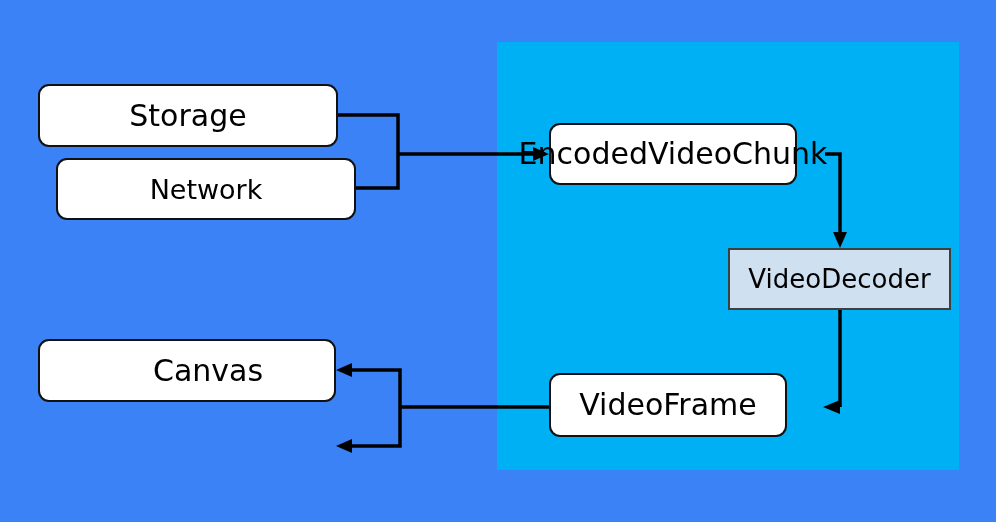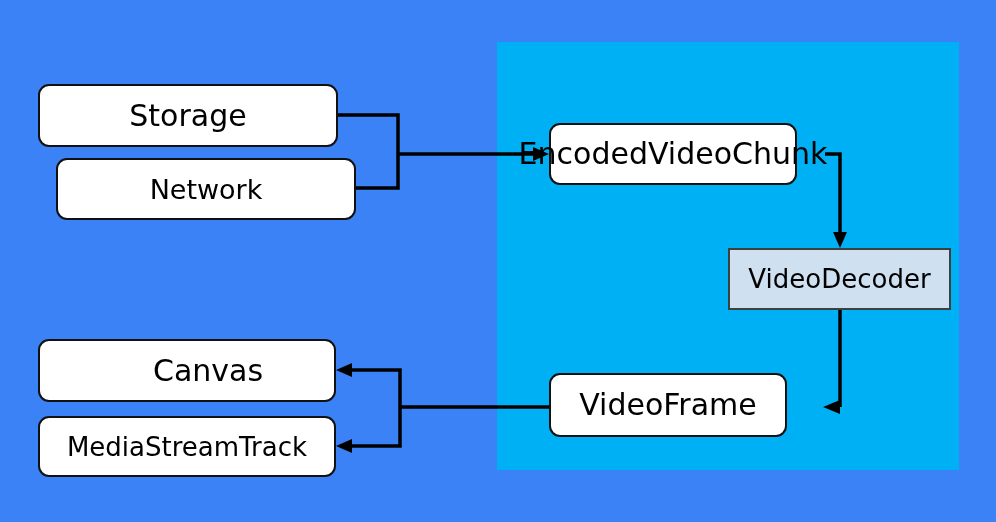--- a/index.html
+++ b/index.html
@@ -94,17 +94,14 @@
   </div>
 
   <div class="node" id="node-video-frame">
     <span>VideoFrame</span>
   </div>
 
   <div class="node" id="node-canvas">
     <span>Canvas</span>
   </div>
 
-  <div class="node" id="node-media-stream-track">
-    <span>MediaStreamTrack</span>
-  </div>
 
 </div>
 
 </body></html>

